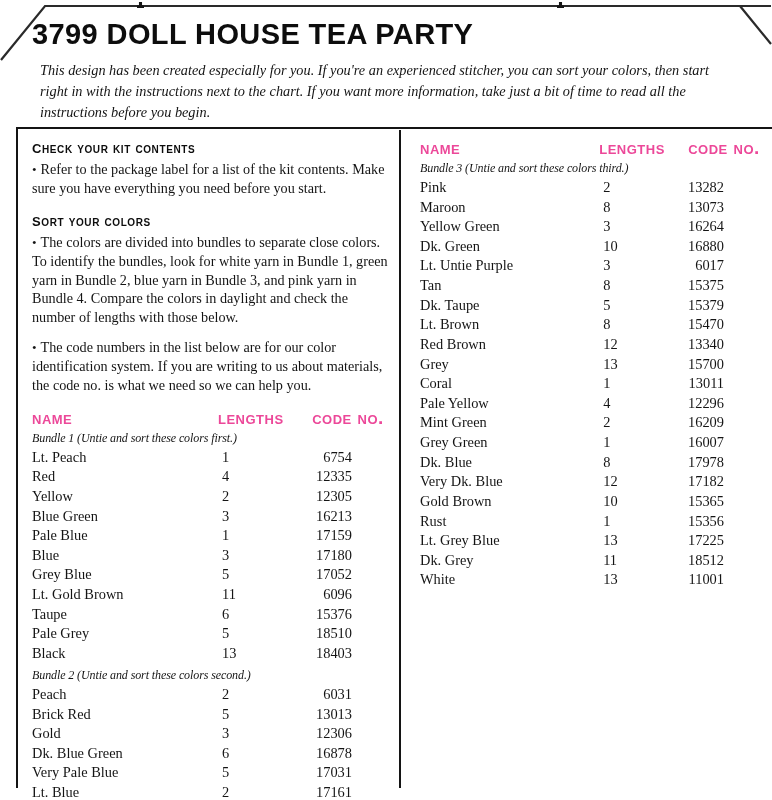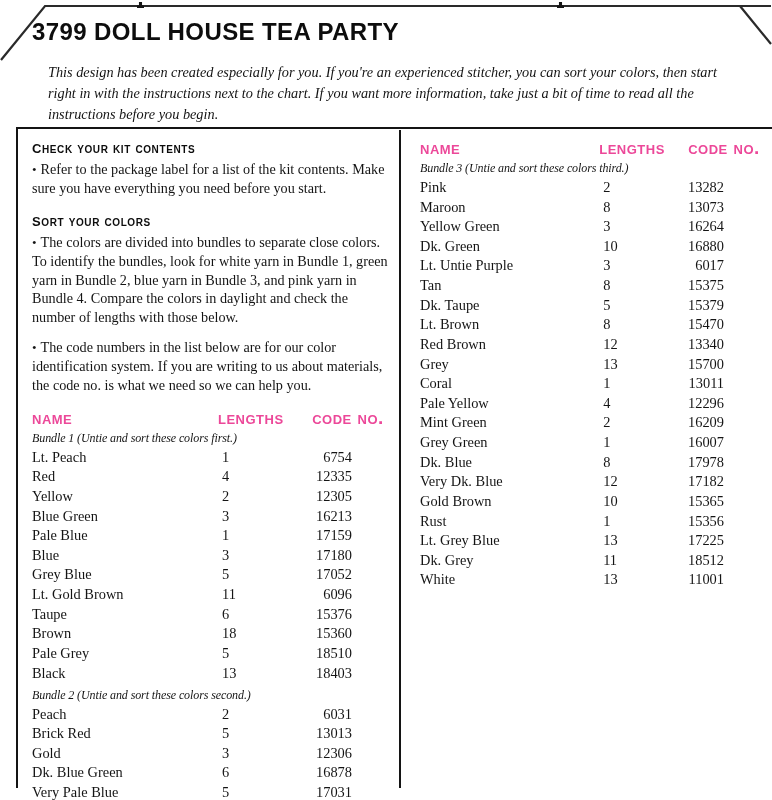--- a/index.html
+++ b/index.html
@@ -38,31 +38,31 @@
   
   .header {
     position: absolute;
     left: 0; right: 0; top: 0;
     padding: 18px 30px 0 32px;
     box-sizing: border-box;
   }
   .doc-title {
     font-family: "Liberation Sans", "DejaVu Sans", sans-serif;
     font-weight: bold;
-    font-size: 24px;
+    font-size: 29px;
     letter-spacing: 0.4px;
     margin: 0 0 9px 0;
     color: #0d0d0d;
   }
   .intro {
     font-family: "Liberation Serif", "DejaVu Serif", serif;
     font-style: italic;
     font-size: 14.3px;
     line-height: 1.46;
-    margin: 16px;
+    margin: 8px;
     max-width: 712px;
     color: #141414;
   }
 
   
   .hrule {
     position: absolute;
     left: 16px;
     right: 0px;
     top: 127px;
@@ -256,25 +256,20 @@
           </tr>
           <tr>
             <td class="v-name">Lt. Gold Brown</td>
             <td class="v-len">11</td>
             <td class="v-code">6096</td>
           </tr>
           <tr>
             <td class="v-name">Taupe</td>
             <td class="v-len">6</td>
             <td class="v-code">15376</td>
-          </tr>
-          <tr>
-            <td class="v-name">Brown</td>
-            <td class="v-len">18</td>
-            <td class="v-code">15360</td>
           </tr>
           <tr>
             <td class="v-name">Pale Grey</td>
             <td class="v-len">5</td>
             <td class="v-code">18510</td>
           </tr>
           <tr>
             <td class="v-name">Black</td>
             <td class="v-len">13</td>
             <td class="v-code">18403</td>

